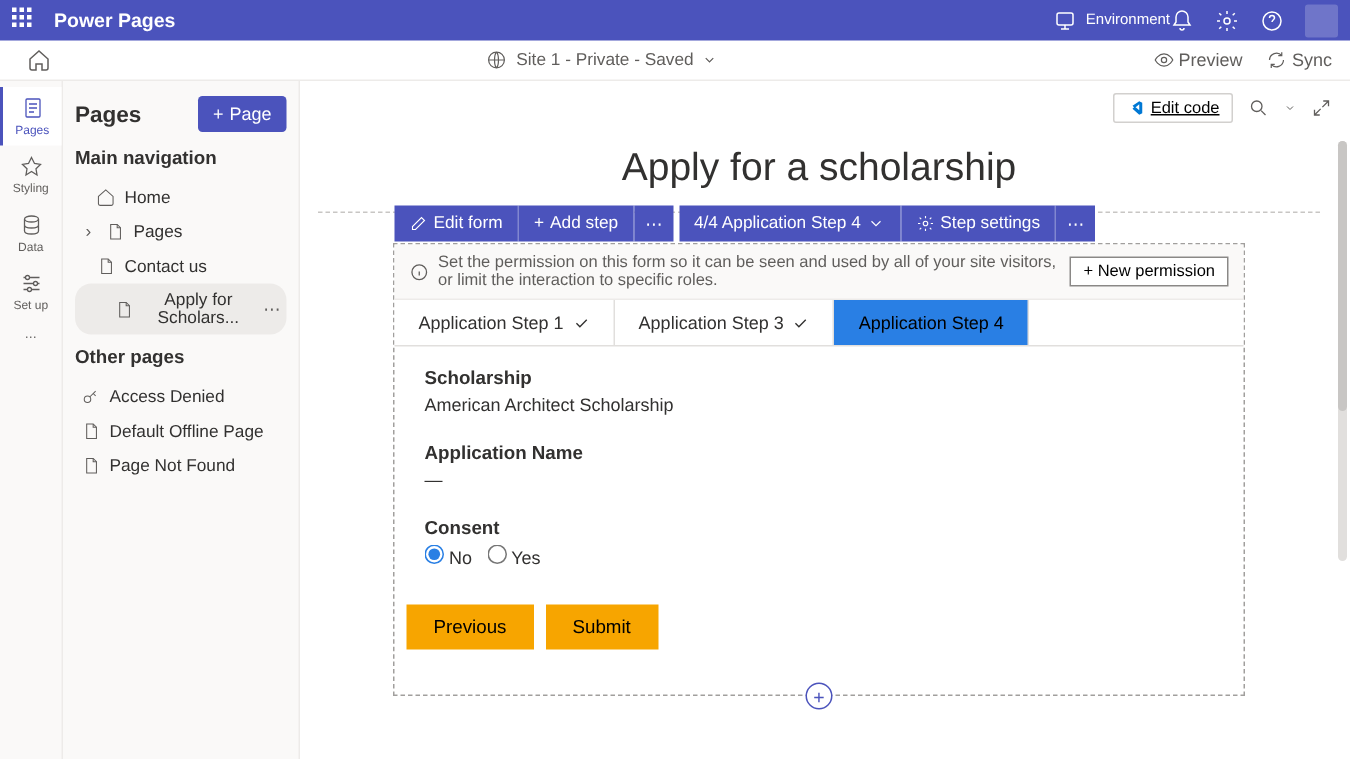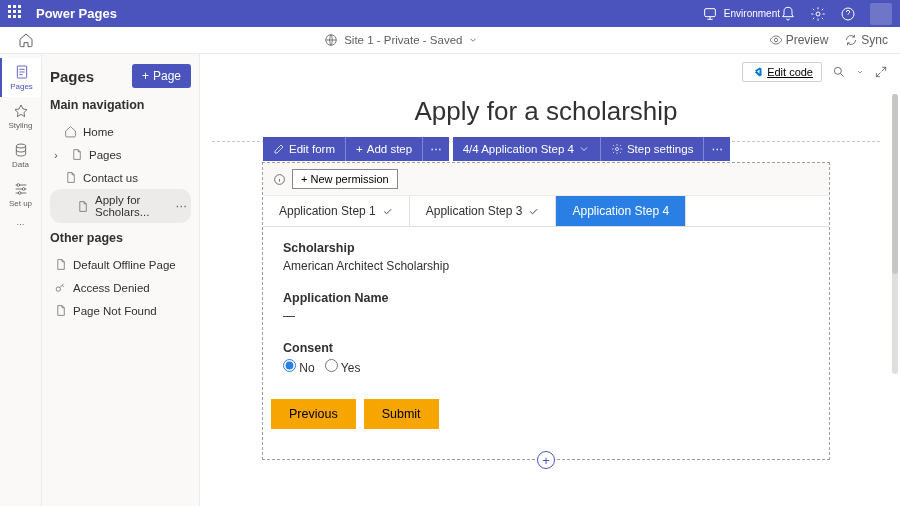--- a/index.html
+++ b/index.html
@@ -26,21 +26,21 @@
 .rail { width: 42px; background: #faf9f8; border-right: 1px solid #edebe9; display: flex; flex-direction: column; align-items: center; padding-top: 4px; }
 .rail-item { width: 100%; display: flex; flex-direction: column; align-items: center; gap: 2px; padding: 6px 0; font-size: 8px; color: #605e5c; cursor: pointer; }
 .rail-item.active { color: #4b53bc; border-left: 2px solid #4b53bc; background: #fff; }
 .rail-ico { width: 16px; height: 16px; stroke: currentColor; fill: none; stroke-width: 1.3; }
 
 .sidebar { width: 158px; background: #faf9f8; border-right: 1px solid #edebe9; padding: 10px 8px; }
 .side-head { display: flex; justify-content: space-between; align-items: center; margin-bottom: 10px; }
 .side-head h2 { font-size: 15px; font-weight: 600; }
 .page-btn { background: #4b53bc; color: #fff; border: none; border-radius: 3px; padding: 5px 10px; font-size: 12px; display: flex; align-items: center; gap: 4px; cursor: pointer; }
 .sec-title { font-size: 12.5px; font-weight: 600; margin: 8px 0; }
-.nav-list { list-style: none; }
+.nav-list { list-style: none; text-align: center; }
 .nav-item { display: flex; align-items: center; gap: 6px; padding: 5px 4px 5px 14px; font-size: 11.5px; color: #323130; border-radius: 2px; cursor: pointer; }
 .nav-item.sub { padding-left: 26px; border-radius: 11px; }
 .nav-item.selected { background: #edebe9; }
 .nav-item .dots { margin-left: auto; color: #605e5c; }
 .nav-ico { width: 13px; height: 13px; stroke: #605e5c; fill: none; stroke-width: 1.3; flex-shrink: 0; }
 .expand { width: 10px; color: #605e5c; }
 
 .canvas { flex: 1; position: relative; overflow: hidden; background: #fff; }
 .canvas-tools { position: absolute; top: 8px; right: 12px; display: flex; align-items: center; gap: 10px; z-index: 2; }
 .edit-code { display: flex; align-items: center; gap: 4px; border: 1px solid #d2d0ce; background: #fff; padding: 3px 8px; font-size: 11px; border-radius: 2px; cursor: pointer; text-decoration: underline; }
@@ -57,21 +57,21 @@
 .tb-btn:last-child { border-right: none; }
 .tb-btn.icon-only { padding: 5px 7px; }
 .tb-ico { width: 12px; height: 12px; stroke: #fff; fill: none; stroke-width: 1.5; }
 
 .perm-bar { display: flex; align-items: center; padding: 6px 10px; background: #faf9f8; border-bottom: 1px solid #edebe9; font-size: 11px; color: #605e5c; gap: 6px; }
 .perm-bar .msg { flex: 1; }
 .new-perm { border: 1px solid #8a8886; background: #fff; padding: 3px 8px; font-size: 11px; display: flex; align-items: center; gap: 3px; cursor: pointer; }
 
 .tabs { display: flex; border-bottom: 1px solid #e1dfdd; background: #fff; }
 .tab { padding: 8px 16px; font-size: 12px; display: flex; align-items: center; gap: 6px; border-right: 1px solid #e1dfdd; cursor: pointer; }
-.tab.active { background: #297fe4; color: #ffffff; }
+.tab.active { background: #297fe4; color: #000000; }
 .check { width: 11px; height: 11px; stroke: #323130; fill: none; stroke-width: 2; }
 
 .form-body { padding: 14px 20px 4px; }
 .fld-label { font-size: 12.5px; font-weight: 600; margin-bottom: 4px; }
 .fld-val { font-size: 12px; margin-bottom: 18px; color: #323130; }
 .radio-row { display: flex; align-items: center; gap: 10px; font-size: 12px; margin-top: 2px; margin-bottom: 20px; }
 .radio-row input { accent-color: #297fe4; }
 
 .form-actions { display: flex; gap: 8px; padding: 0 8px; }
 .act-btn { background: #f7a500; border: none; padding: 8px 18px; font-size: 12.5px; cursor: pointer; }
@@ -232,31 +232,31 @@
             <path d="M15 3v4h4"></path>
           </svg>
         <span>Apply for Scholars...</span>
         <span class="dots">⋯</span>
       </li>
     </ul>
     <div class="sec-title">Other pages</div>
     <ul class="nav-list">
       <li class="nav-item" style="padding-left:4px">
         <svg class="nav-ico" viewBox="0 0 24 24">
-            <path d="M7 3h8l4 4v14H7z"></path>
-            <path d="M15 3v4h4"></path>
-          </svg>
-        <span>Default Offline Page</span>
-      </li>
-      <li class="nav-item" style="padding-left:4px">
-        <svg class="nav-ico" viewBox="0 0 24 24">
             <circle cx="8" cy="15" r="4"></circle>
             <path d="M11 12l7-7M15 8l3 3"></path>
           </svg>
         <span>Access Denied</span>
+      </li>
+      <li class="nav-item" style="padding-left:4px">
+        <svg class="nav-ico" viewBox="0 0 24 24">
+            <path d="M7 3h8l4 4v14H7z"></path>
+            <path d="M15 3v4h4"></path>
+          </svg>
+        <span>Default Offline Page</span>
       </li>
       <li class="nav-item" style="padding-left:4px">
         <svg class="nav-ico" viewBox="0 0 24 24">
             <path d="M7 3h8l4 4v14H7z"></path>
             <path d="M15 3v4h4"></path>
           </svg>
         <span>Page Not Found</span>
       </li>
     </ul>
   </div>
@@ -324,20 +324,21 @@
                 <span>⋯</span>
               </button>
           </div>
         </div>
 
         <div class="perm-bar">
           <svg width="13" height="13" viewBox="0 0 24 24" stroke="#605e5c" fill="none" stroke-width="1.6">
               <circle cx="12" cy="12" r="9"></circle>
               <path d="M12 8h.01M12 11v5"></path>
             </svg>
+          <div class="msg">Set the permission on this form so it can be seen and used by all of your site visitors, or limit the interaction to specific roles.</div>
           <button class="new-perm">
             <span>+</span>
             <span>New permission</span>
           </button>
         </div>
 
         <div class="tabs">
           <div class="tab">
             <span>Application Step 1</span>
             <svg class="check" viewBox="0 0 24 24">

